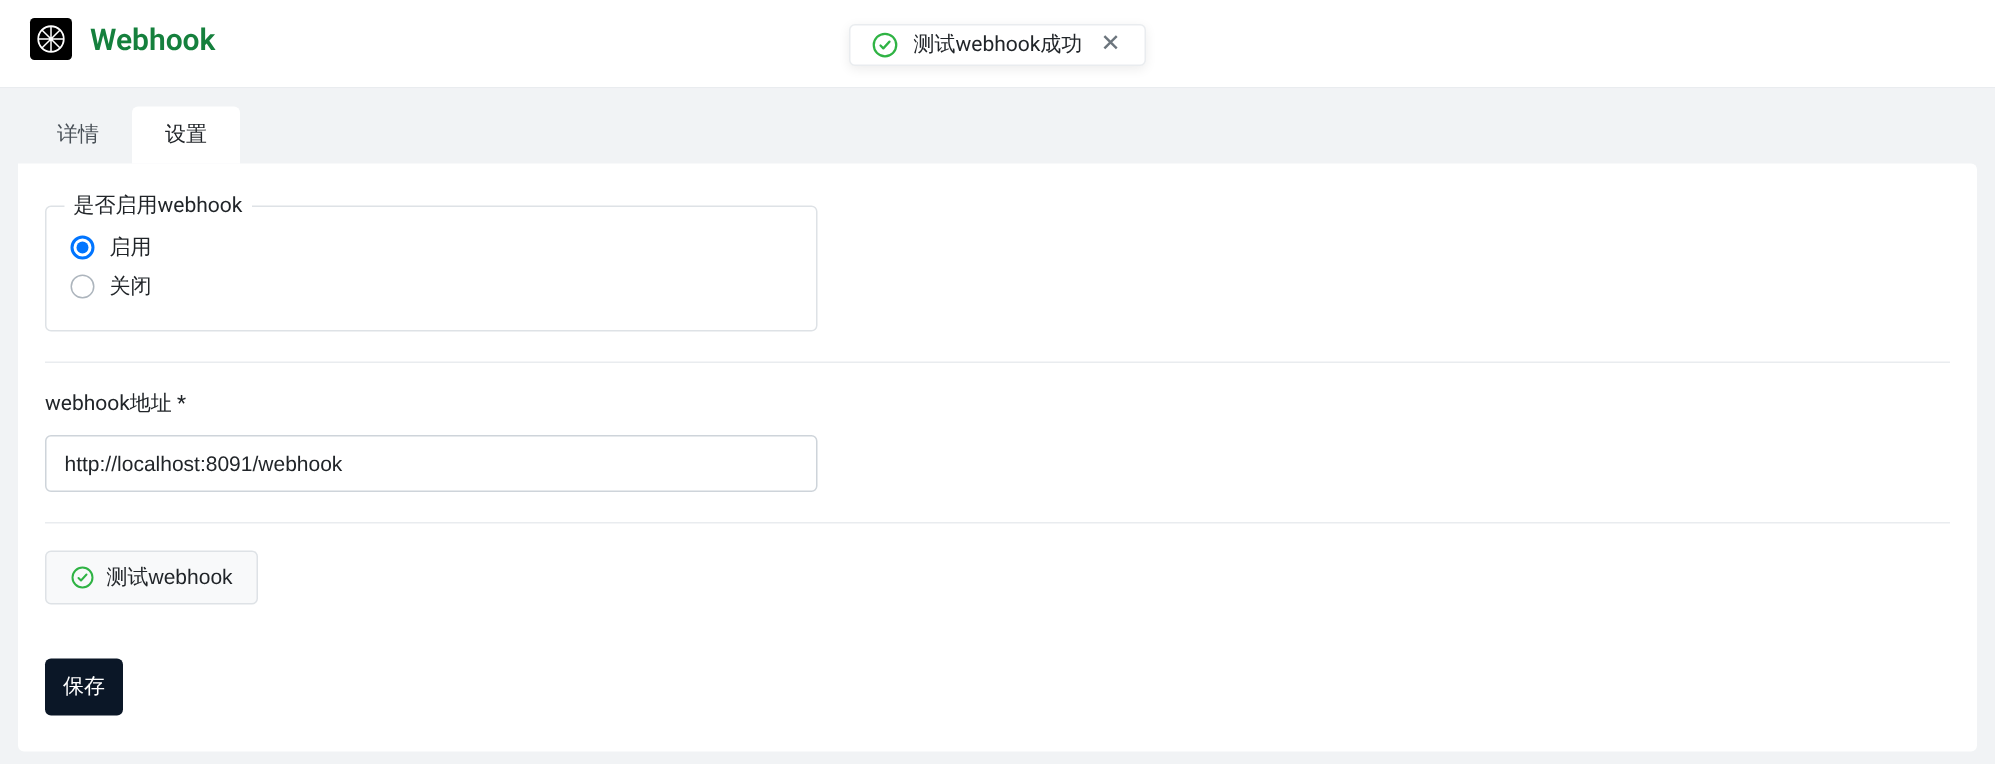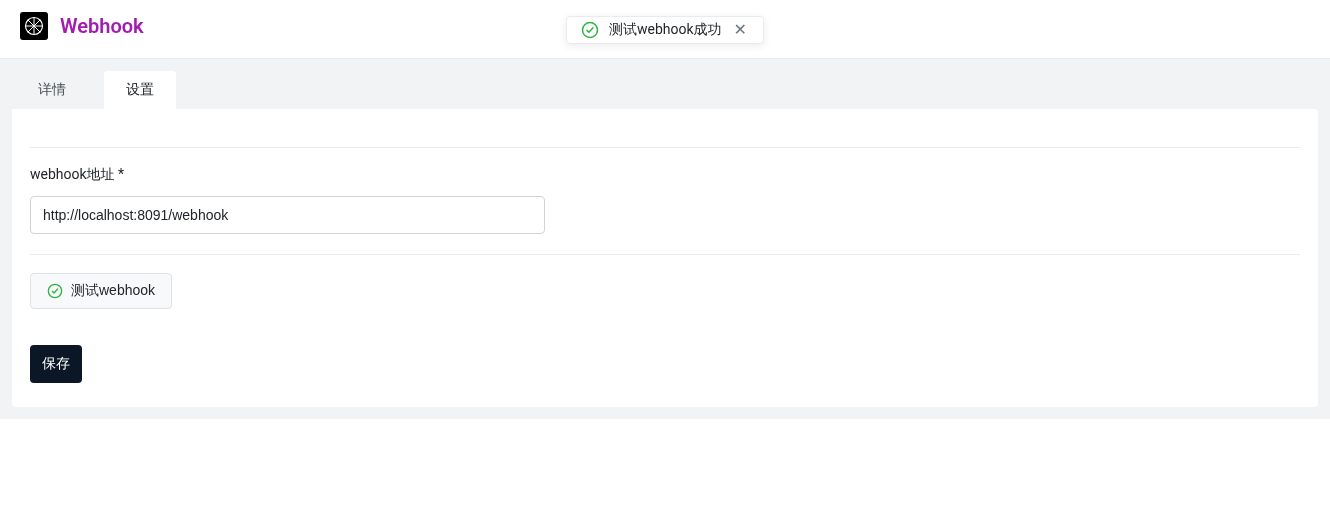--- a/index.html
+++ b/index.html
@@ -24,21 +24,21 @@
     border-radius: 3px;
     display: flex;
     align-items: center;
     justify-content: center;
     margin-right: 12px;
   }
   .logo svg { display:block; }
   .header-title {
     font-size: 20px;
     font-weight: 600;
-    color: #a21caf;
+    color: #15803d;
     text-align: right;
   }
   .toast {
     position: absolute;
     left: 50%;
     top: 16px;
     transform: translateX(-50%);
     background: #fff;
     border: 1px solid #e9ecef;
     border-radius: 4px;
@@ -56,21 +56,21 @@
   .toast .close-btn {
     background:none; border:none; cursor:pointer; color:#6c757d;
     font-size:16px; line-height:1; padding:0 2px;
   }
   .content-wrap {
     background: #f1f3f5;
     padding: 12px;
   }
   .tabs {
     display: flex;
-    gap: 16px;
+    gap: 0;
     padding-left: 4px;
   }
   .tab {
     padding: 10px 22px;
     font-size: 14px;
     color: #495057;
     cursor: pointer;
     background: transparent;
     border: none;
   }
@@ -201,20 +201,34 @@
 </div>
 
 <div class="content-wrap">
   <div class="tabs">
     <button class="tab">详情</button>
     <button class="tab active">设置</button>
   </div>
 
   <div class="panel">
 
+    <div class="fieldset">
+      <span class="fieldset-legend">是否启用webhook</span>
+
+      <div class="radio-row">
+        <span class="radio-outer selected">
+          <span class="radio-inner"></span>
+        </span>
+        <span>启用</span>
+      </div>
+      <div class="radio-row">
+        <span class="radio-outer unselected"></span>
+        <span>关闭</span>
+      </div>
+    </div>
 
     <hr class="divider">
 
     <label class="field-label">webhook地址 *</label>
     <input type="text" class="text-input" value="http://localhost:8091/webhook" style="">
 
     <hr class="divider2">
 
     <button class="test-btn">
       <span class="check-icon">

